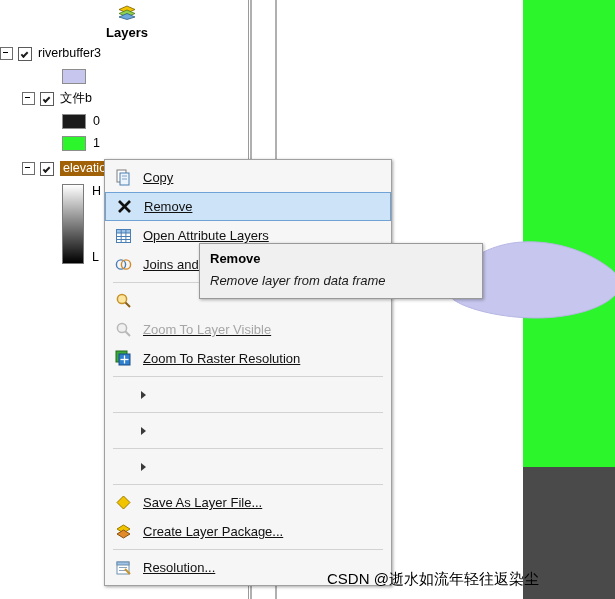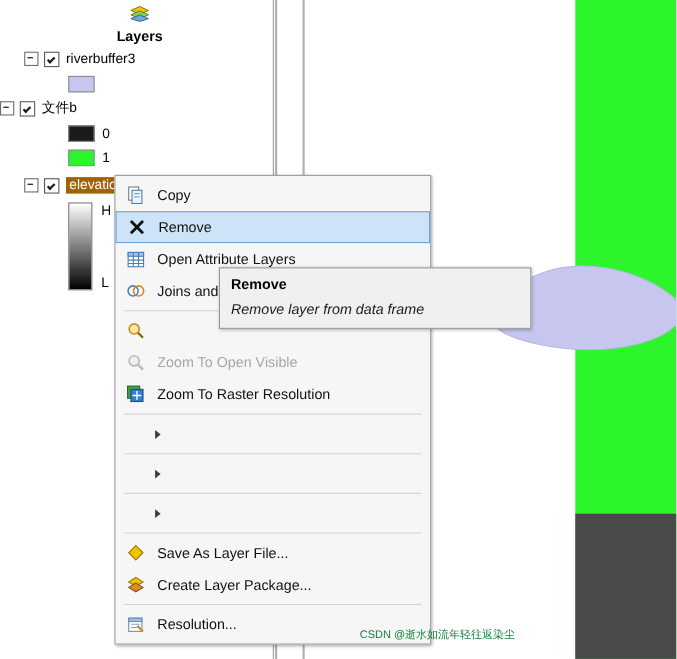--- a/index.html
+++ b/index.html
@@ -157,20 +157,21 @@
     position: absolute;
     left: 104px;
     top: 159px;
     width: 286px;
     background: #f6f6f6;
     border: 1px solid #a0a0a0;
     box-shadow: 1px 1px 3px rgba(0,0,0,0.35);
     font-size: 13px;
     color: #111;
     padding: 3px 0 3px 0;
+    text-decoration: underline;
   }
   .menu-item {
     display: flex;
     align-items: center;
     height: 29px;
     padding-left: 0;
     position: relative;
   }
   .menu-item .mi-icon {
     width: 36px;
@@ -215,22 +216,22 @@
     font-size: 13px;
   }
   #tooltip .tt-title { font-weight: bold; margin-bottom: 7px; }
   #tooltip .tt-body { color: #1a1a1a; font-style: italic; }
 
   
   #watermark {
     position: absolute;
     left: 327px;
     top: 570px;
-    font-size: 10px;
-    color: #15803d;
+    font-size: 15px;
+    color: #000000;
   }
 </style>
 </head>
 <body>
 
 <div id="map-canvas">
   <div class="map-green"></div>
   <div class="map-dark"></div>
 
   <svg class="map-river-line" viewBox="0 0 367 599" preserveAspectRatio="none">
@@ -249,31 +250,31 @@
     <span class="layers-icon">
       <svg width="18" height="15" viewBox="0 0 18 15">
         <polygon points="9,1 17,4.5 9,8 1,4.5" fill="#f2c400" stroke="#7a6000" stroke-width="0.8"></polygon>
         <polygon points="9,5 17,8.5 9,12 1,8.5" fill="#8fd14f" stroke="#4a7a20" stroke-width="0.8"></polygon>
         <polygon points="9,8.5 17,12 9,14.5 1,12" fill="#6fa8dc" stroke="#2c5d86" stroke-width="0.8"></polygon>
       </svg>
     </span>
     <span>Layers</span>
   </div>
 
-  <div class="toc-row" style="padding-left:22px">
+  <div class="toc-row" style="">
     <span class="expander"></span>
     <span class="checkbox checked"></span>
     <span class="layer-label">riverbuffer3</span>
   </div>
   <div class="sym-row" style="padding-left:62px">
     <span class="swatch" style="background:#c6c6ee"></span>
     <span></span>
   </div>
 
-  <div class="toc-row" style="">
+  <div class="toc-row" style="padding-left:22px">
     <span class="expander"></span>
     <span class="checkbox checked"></span>
     <span class="layer-label">文件b</span>
   </div>
   <div class="sym-row" style="padding-left:62px">
     <span class="swatch" style="background:#1a1a1a"></span>
     <span>0</span>
   </div>
   <div class="sym-row" style="padding-left:62px">
     <span class="swatch" style="background:#2cf52c"></span>
@@ -355,21 +356,21 @@
     </span>
   </div>
 
   <div class="menu-item disabled">
     <span class="mi-icon">
       <svg width="17" height="17" viewBox="0 0 17 17">
         <circle cx="7" cy="7" r="4.6" fill="#f0f0f0" stroke="#b8b8b8" stroke-width="1.5"></circle>
         <line x1="10.5" y1="10.5" x2="15" y2="15" stroke="#b8b8b8" stroke-width="2"></line>
       </svg>
     </span>
-    <span class="mi-label">Zoom To Open Visible</span>
+    <span class="mi-label">Zoom To Layer Visible</span>
   </div>
 
   <div class="menu-item">
     <span class="mi-icon">
       <svg width="17" height="17" viewBox="0 0 17 17">
         <rect x="1" y="1" width="11" height="11" fill="#3aa93a" stroke="#1e6b1e"></rect>
         <rect x="4" y="4" width="11" height="11" fill="#2f7fd0" stroke="#1b4f85"></rect>
         <line x1="5.5" y1="9.5" x2="13.5" y2="9.5" stroke="#ffffff" stroke-width="1.3"></line>
         <line x1="9.5" y1="5.5" x2="9.5" y2="13.5" stroke="#ffffff" stroke-width="1.3"></line>
       </svg>

